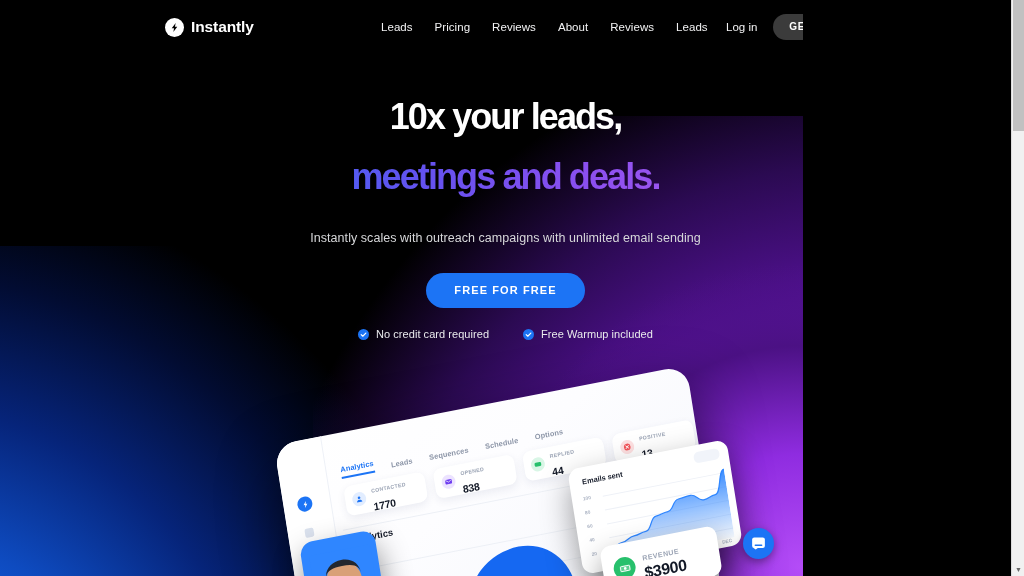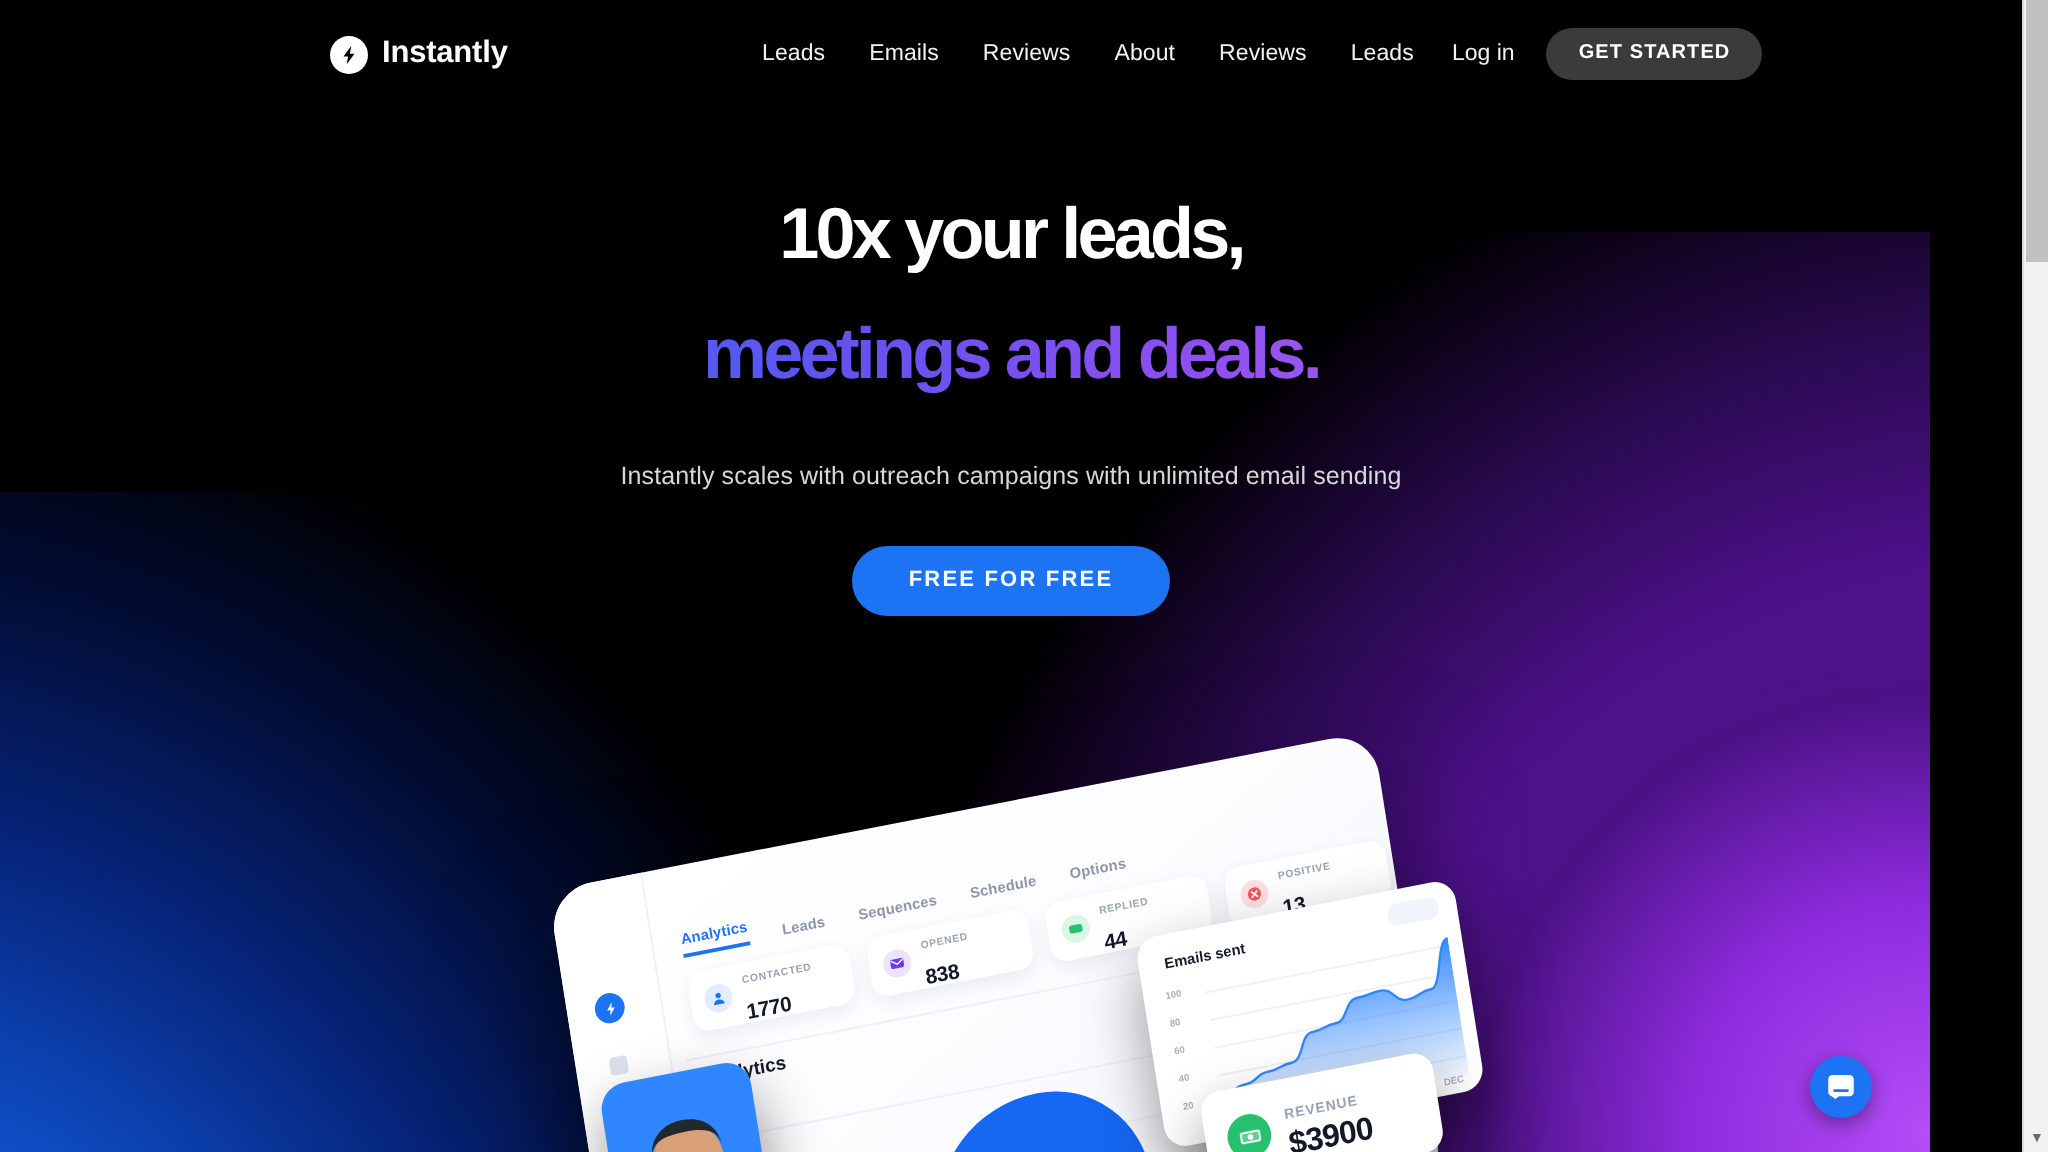--- a/index.html
+++ b/index.html
@@ -6,21 +6,21 @@
   html,body { width:1024px; height:576px; overflow:hidden; background:#000; }
   body {
     font-family:"Liberation Sans", sans-serif;
     -webkit-font-smoothing:antialiased;
     position:relative;
   }
 
   
   .page {
     position:absolute; left:0; top:0;
-    width:965px; height:576px;
+    width:803px; height:576px;
     background:#000000;
     overflow:hidden;
   }
 
   
   .glow { position:absolute; pointer-events:none; }
   .glow-blue {
     left:-300px; bottom:-290px; width:720px; height:620px;
     background:radial-gradient(ellipse at 28% 88%,
         #2f86ff 0%, #1668f0 17%, #0e4bc0 33%, #06247a 50%, #020c32 67%, rgba(0,0,0,0) 80%);
@@ -212,21 +212,21 @@
       <span class="logo-mark">
         <svg width="11" height="11" viewBox="0 0 24 24">
             <path d="M14.5 2 6 13.5h5L9.5 22 18 10.5h-5L14.5 2z" fill="#000"></path>
           </svg>
       </span>
       <span class="logo-text">Instantly</span>
     </div>
 
     <div class="nav">
       <a href="#">Leads</a>
-      <a href="#">Emails</a>
+      <a href="#">Pricing</a>
       <a href="#">Reviews</a>
       <a href="#">About</a>
       <a href="#">Reviews</a>
       <a href="#">Leads</a>
     </div>
 
     <div class="header-right">
       <a href="#" class="login">Log in</a>
       <button class="btn-started">GET STARTED</button>
     </div>
@@ -235,20 +235,38 @@
   <div class="hero">
     <h1 class="h1">
       <span>10x your leads,</span>
       <span class="h1-grad">meetings and deals.</span>
     </h1>
     <p class="sub">
       <span>Instantly scales with outreach campaigns with unlimited email sending</span><br>
     </p>
     <button class="btn-free">FREE FOR FREE</button>
 
+    <div class="ticks">
+      <div class="tick">
+        <span class="tick-ic">
+          <svg width="7" height="7" viewBox="0 0 24 24">
+              <path d="M4 12.5l5.5 5.5L20 7" stroke="#fff" stroke-width="4" fill="none" stroke-linecap="round" stroke-linejoin="round"></path>
+            </svg>
+        </span>
+        <span>No credit card required</span>
+      </div>
+      <div class="tick">
+        <span class="tick-ic">
+          <svg width="7" height="7" viewBox="0 0 24 24">
+              <path d="M4 12.5l5.5 5.5L20 7" stroke="#fff" stroke-width="4" fill="none" stroke-linecap="round" stroke-linejoin="round"></path>
+            </svg>
+        </span>
+        <span>Free Warmup included</span>
+      </div>
+    </div>
   </div>
 
   <div class="mock">
 
     <div class="dash">
       <div class="dash-side"></div>
       <div class="dash-logo">
         <svg width="8" height="8" viewBox="0 0 24 24">
             <path d="M14.5 2 6 13.5h5L9.5 22 18 10.5h-5L14.5 2z" fill="#fff"></path>
           </svg>

